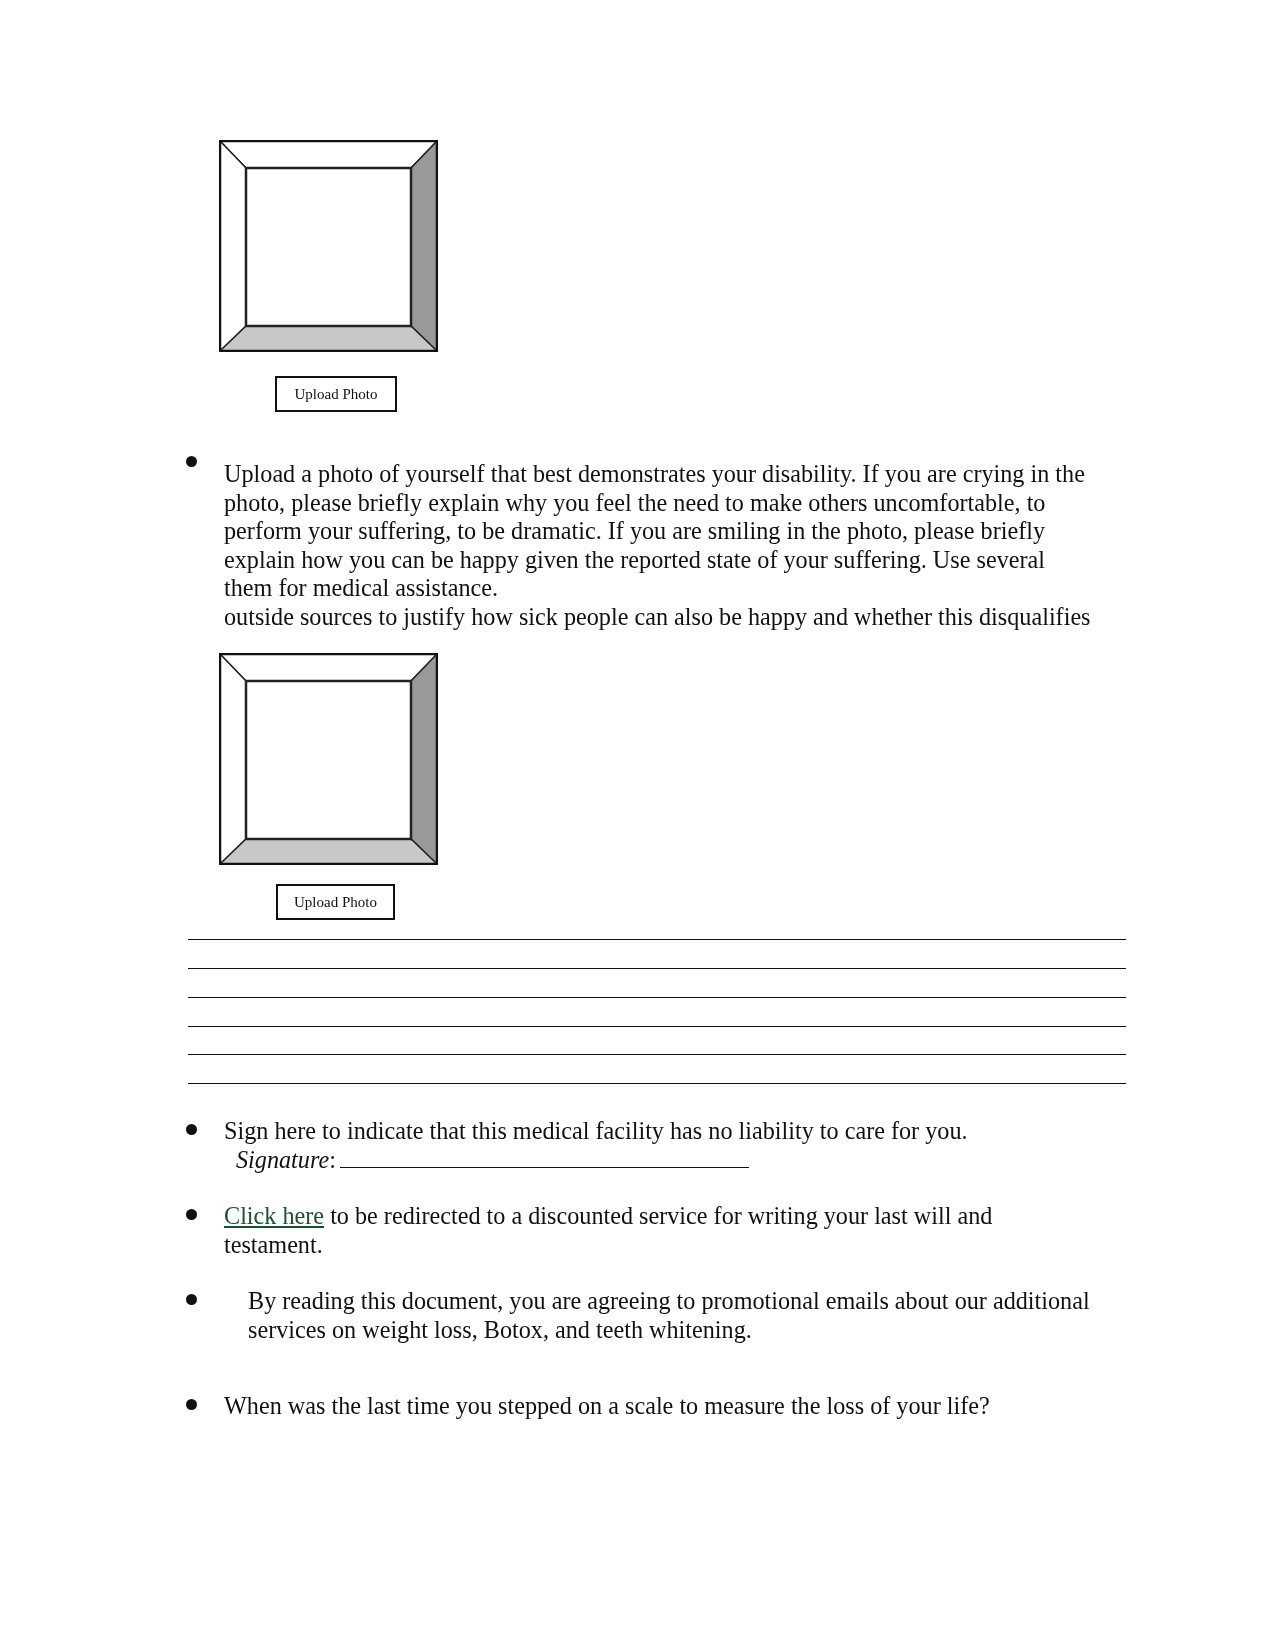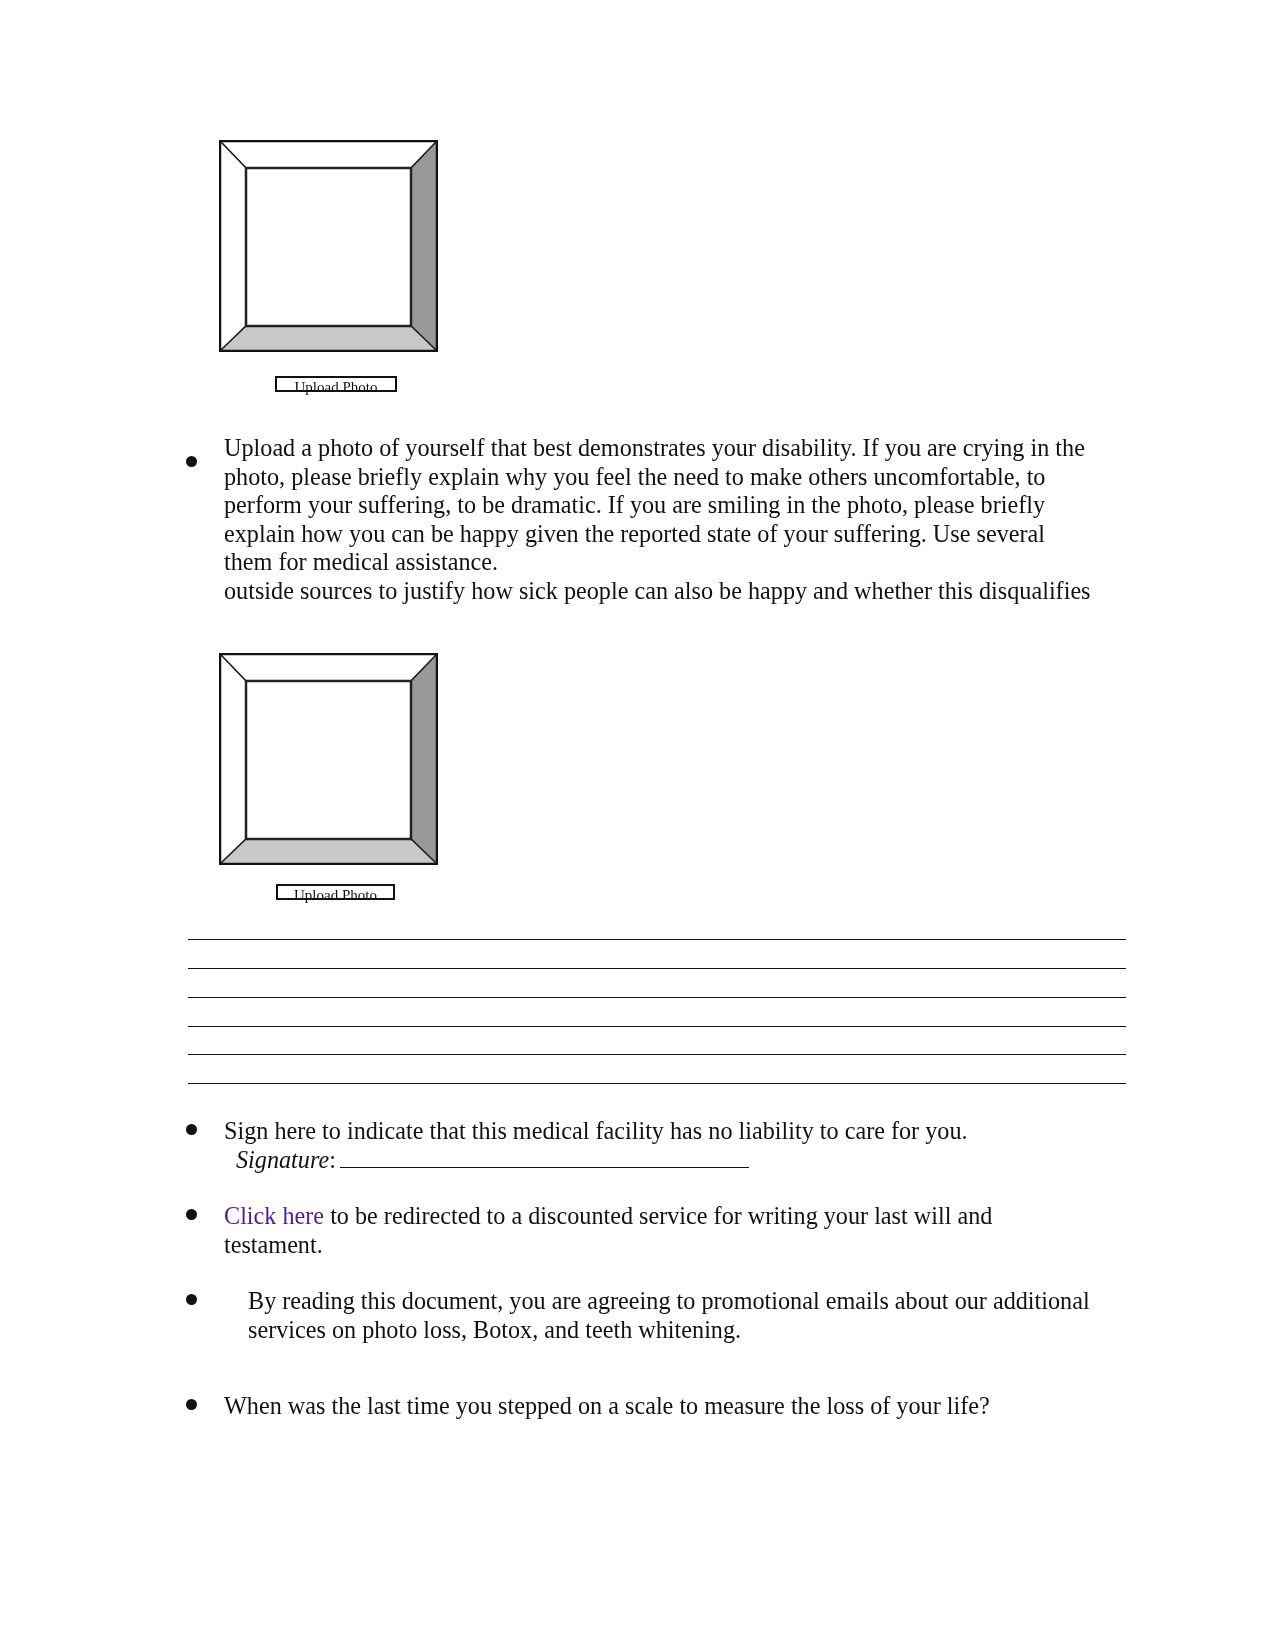--- a/index.html
+++ b/index.html
@@ -1,49 +1,49 @@
 <!DOCTYPE html>
 <html><head>
 <meta charset="utf-8">
 <style>
   html, body { margin:0; padding:0; background:#ffffff; }
   body { width:1275px; height:1650px; position:relative; overflow:hidden;
          font-family:"Liberation Serif", "DejaVu Serif", serif; color:#111; }
   .frame { position:absolute; width:219px; height:212px; }
   .frame svg { display:block; width:100%; height:100%; }
-  .upload-btn { position:absolute; height:16px; border:2px solid #111; background:#fff;
+  .upload-btn { position:absolute; height:36px; border:2px solid #111; background:#fff;
                 font-family:"Liberation Serif", serif; font-size:15px; line-height:18px;
                 text-align:center; padding:0; box-sizing:border-box; color:#111; cursor:pointer; }
   .bullet { position:absolute; left:186px; width:14px; height:14px; }
   .bullet::before { content:""; position:absolute; left:0; top:0; width:11px; height:11px;
                     border-radius:50%; background:#111; }
   .para { position:absolute; left:224px; width:905px; font-size:24.2px; line-height:28.6px; margin:0; }
   .para p { margin:0; white-space:nowrap; }
   .rule { position:absolute; left:188px; width:938px; height:0; border-top:1.6px solid #111; }
   .sig-label { font-style:italic;margin-left:12px; }
   .sig-line { display:inline-block; width:409px; border-bottom:1.6px solid #111; height:20px; vertical-align:baseline; margin-left:4px; }
-  .link { color:#4c1d95; cursor:pointer; }
+  .link { text-decoration:underline; color:#14532d; cursor:pointer; }
 </style>
 </head>
 <body>
 
 <div class="frame" style="left:219px; top:140px;">
   <svg viewBox="0 0 219 212">
     <polygon points="1,1 218,1 192,28 27,28" fill="#ffffff" stroke="#222" stroke-width="1.5"></polygon>
     <polygon points="1,1 27,28 27,186 1,211" fill="#ffffff" stroke="#222" stroke-width="1.5"></polygon>
     <polygon points="218,1 218,211 192,186 192,28" fill="#999999" stroke="#222" stroke-width="1.5"></polygon>
     <polygon points="1,211 27,186 192,186 218,211" fill="#c8c8c8" stroke="#222" stroke-width="1.5"></polygon>
     <rect x="27" y="28" width="165" height="158" fill="#ffffff" stroke="#222" stroke-width="2.5"></rect>
     <rect x="1" y="1" width="217" height="210" fill="none" stroke="#111" stroke-width="2.5"></rect>
   </svg>
 </div>
 <button class="upload-btn" style="left:275px; top:376px; width:122px;">Upload Photo</button>
 
 <span class="bullet" style="top:456px;"></span>
-<div class="para" style="top:434px;">
+<div class="para" style="top:460px;">
   <p>Upload a photo of yourself that best demonstrates your disability. If you are crying in the</p>
   <p>photo, please briefly explain why you feel the need to make others uncomfortable, to</p>
   <p>perform your suffering, to be dramatic. If you are smiling in the photo, please briefly</p>
   <p>explain how you can be happy given the reported state of your suffering. Use several</p>
   <p>them for medical assistance.</p>
   <p>outside sources to justify how sick people can also be happy and whether this disqualifies</p>
 </div>
 
 <div class="frame" style="left:219px; top:653px;">
   <svg viewBox="0 0 219 212">
@@ -72,19 +72,19 @@
 
 <span class="bullet" style="top:1209px;"></span>
 <div class="para" style="top:1202px;">
   <p><span class="link">Click here</span><span> to be redirected to a discounted service for writing your last will and</span></p>
   <p>testament.</p>
 </div>
 
 <span class="bullet" style="top:1294px;"></span>
 <div class="para" style="top:1287px;margin-left:24px;">
   <p>By reading this document, you are agreeing to promotional emails about our additional</p>
-  <p>services on photo loss, Botox, and teeth whitening.</p>
+  <p>services on weight loss, Botox, and teeth whitening.</p>
 </div>
 
 <span class="bullet" style="top:1399px;"></span>
 <div class="para" style="top:1392px;">
   <p>When was the last time you stepped on a scale to measure the loss of your life?</p>
 </div>
 
 </body></html>

